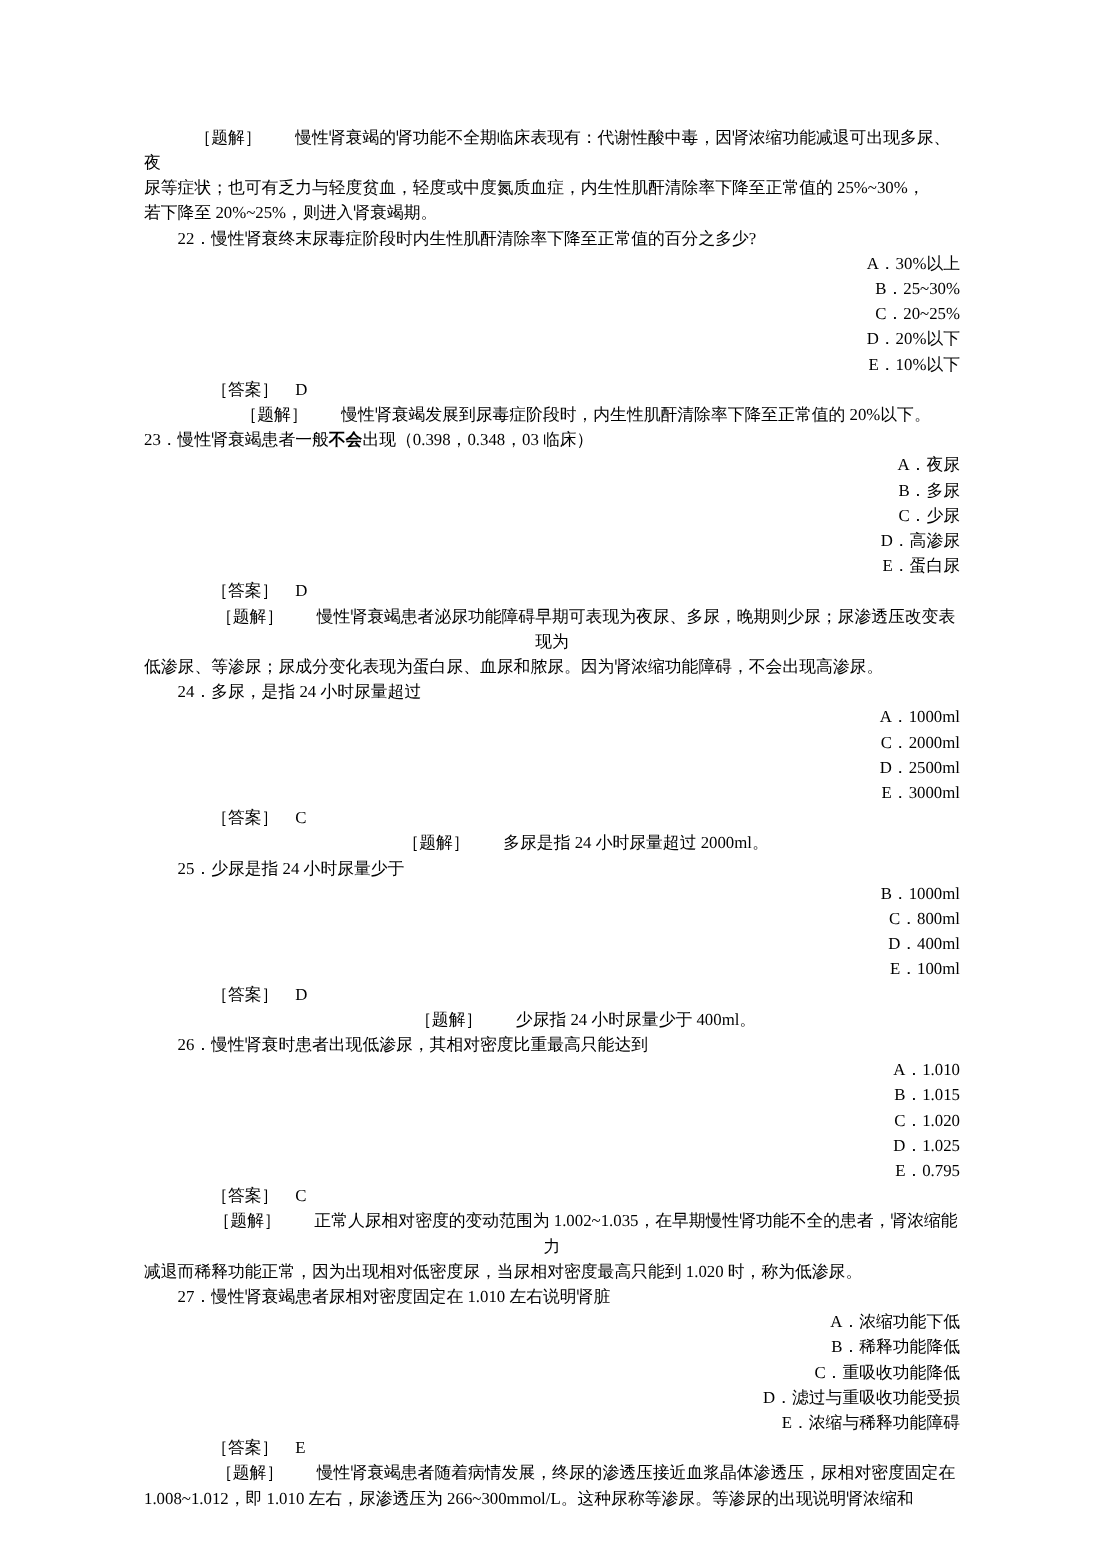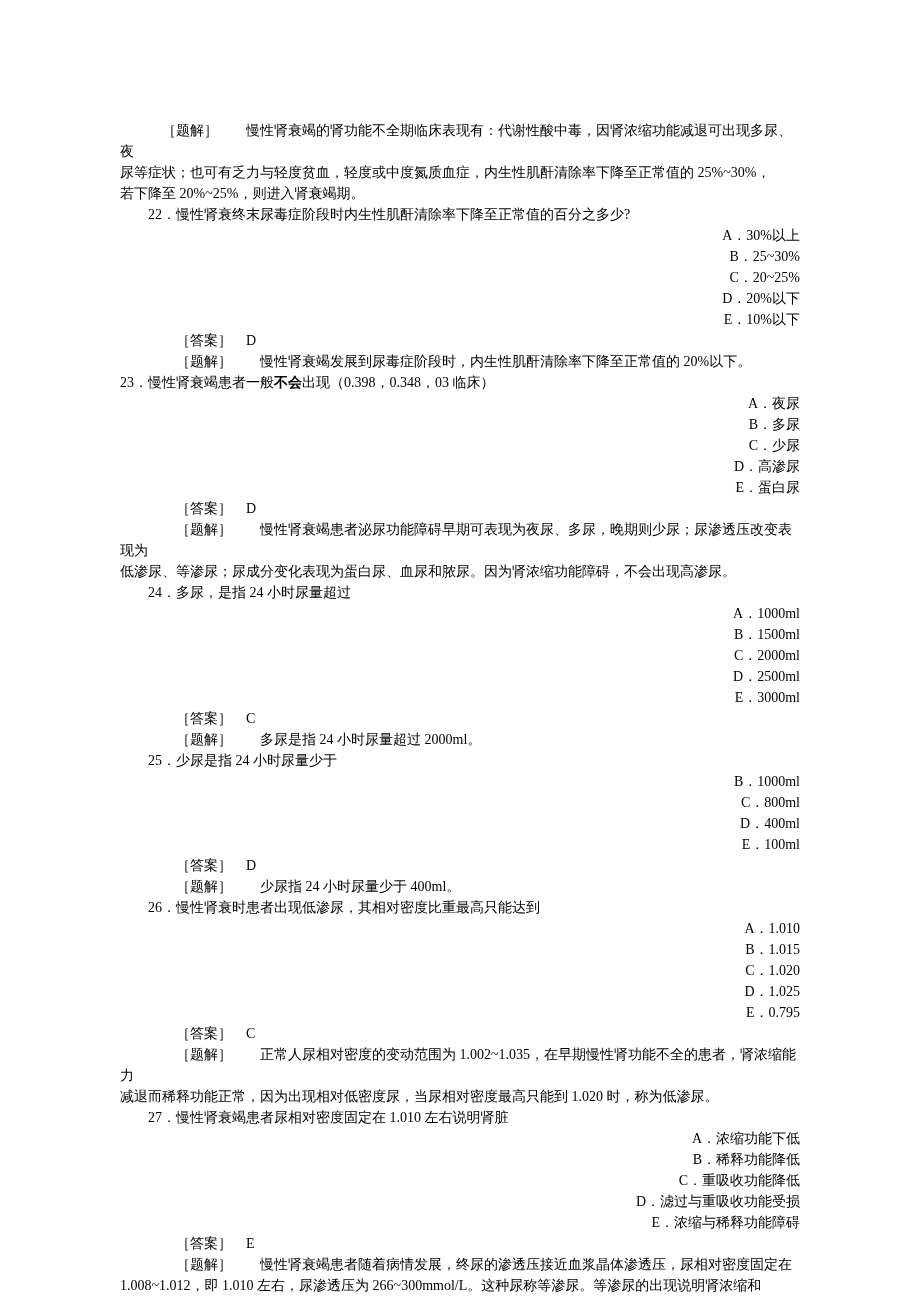--- a/index.html
+++ b/index.html
@@ -12,25 +12,25 @@
     line-height: 1.5;
   }
   .page {
     width: 920px;
     min-height: 1302px;
     box-sizing: border-box;
     padding: 105px 120px 40px 120px;
     position: relative;
   }
   .para { margin: 0; }
-  .indent1 { text-indent: 3em; margin-top: 15px; }
+  .indent1 { text-indent: 3em; }
   .qline { text-indent: 2em; }
   .opt { text-indent: 4em; text-align: right; }
   .ans { text-indent: 4em; }
-  .exp { text-indent: 4em; }
+  .exp { text-indent: 4em; text-align: center; }
   .flushleft { text-indent: 0; }
   .bold { font-weight: bold; }
 </style>
 </head>
 <body>
 
 <div class="page">
   <div id="content">
       <p class="para indent1">［题解］　　慢性肾衰竭的肾功能不全期临床表现有：代谢性酸中毒，因肾浓缩功能减退可出现多尿、夜</p>
       <p class="para flushleft">尿等症状；也可有乏力与轻度贫血，轻度或中度氮质血症，内生性肌酐清除率下降至正常值的 25%~30%，</p>
@@ -47,21 +47,20 @@
       <p class="para opt">A．夜尿</p>
       <p class="para opt">B．多尿</p>
       <p class="para opt">C．少尿</p>
       <p class="para opt">D．高渗尿</p>
       <p class="para opt">E．蛋白尿</p>
       <p class="para ans">［答案］　D</p>
       <p class="para exp">［题解］　　慢性肾衰竭患者泌尿功能障碍早期可表现为夜尿、多尿，晚期则少尿；尿渗透压改变表现为</p>
       <p class="para flushleft">低渗尿、等渗尿；尿成分变化表现为蛋白尿、血尿和脓尿。因为肾浓缩功能障碍，不会出现高渗尿。</p>
       <p class="para qline">24．多尿，是指 24 小时尿量超过</p>
       <p class="para opt">A．1000ml</p>
-      <p class="para opt">B．1500ml</p>
       <p class="para opt">C．2000ml</p>
       <p class="para opt">D．2500ml</p>
       <p class="para opt">E．3000ml</p>
       <p class="para ans">［答案］　C</p>
       <p class="para exp">［题解］　　多尿是指 24 小时尿量超过 2000ml。</p>
       <p class="para qline">25．少尿是指 24 小时尿量少于</p>
       <p class="para opt">B．1000ml</p>
       <p class="para opt">C．800ml</p>
       <p class="para opt">D．400ml</p>
       <p class="para opt">E．100ml</p>

